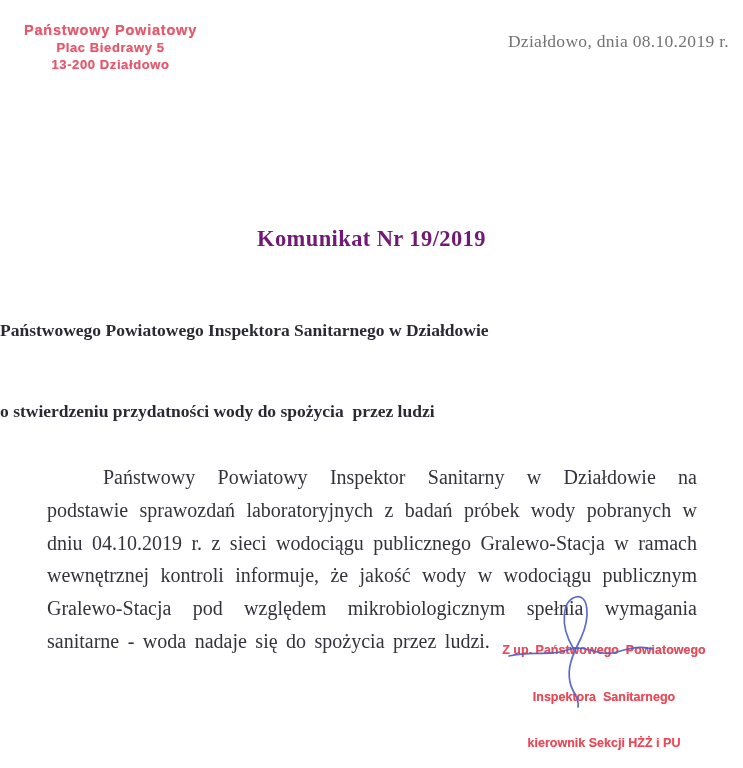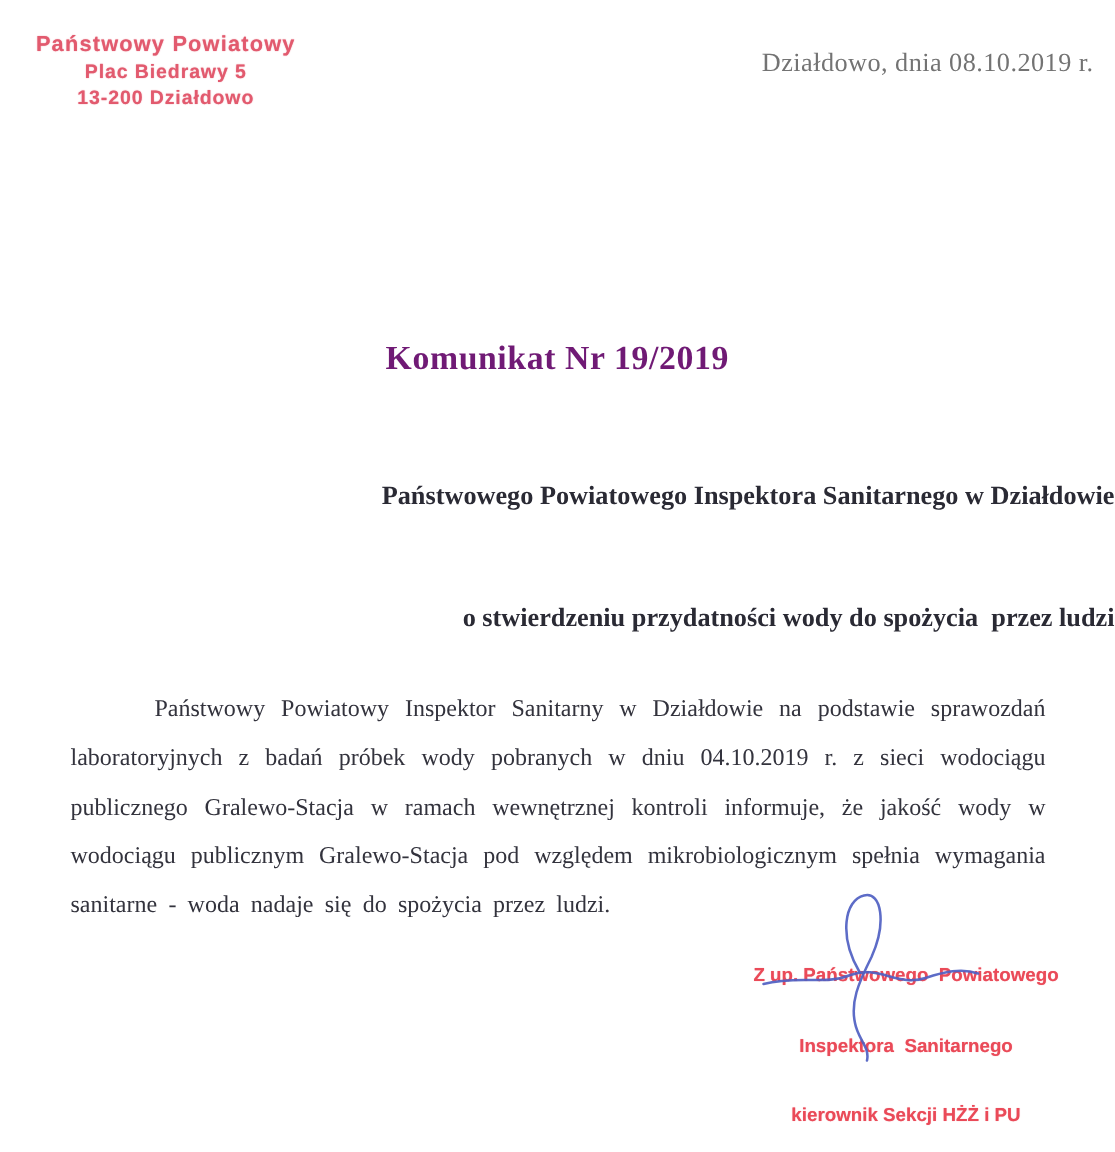--- a/index.html
+++ b/index.html
@@ -55,35 +55,35 @@
     letter-spacing: 0.4px;
     color: #701a75;
   }
 
   
   .subject {
     position: absolute;
     top: 263px;
     left: 0;
     width: 100%;
-    text-align: right;
+    text-align: left;
     font-size: 17.5px;
     font-weight: bold;
     line-height: 27px;
     color: #2a2a34;
     white-space: pre-wrap;
   }
 
   
   .body-par {
     position: absolute;
     top: 441px;
     left: 47px;
     width: 650px;
-    font-size: 16px;
+    font-size: 20px;
     line-height: 32.8px;
     text-align: justify;
     text-indent: 56px;
     word-spacing: 3.5px;
     color: #33333d;
   }
 
   
   .sig-block {
     position: absolute;

